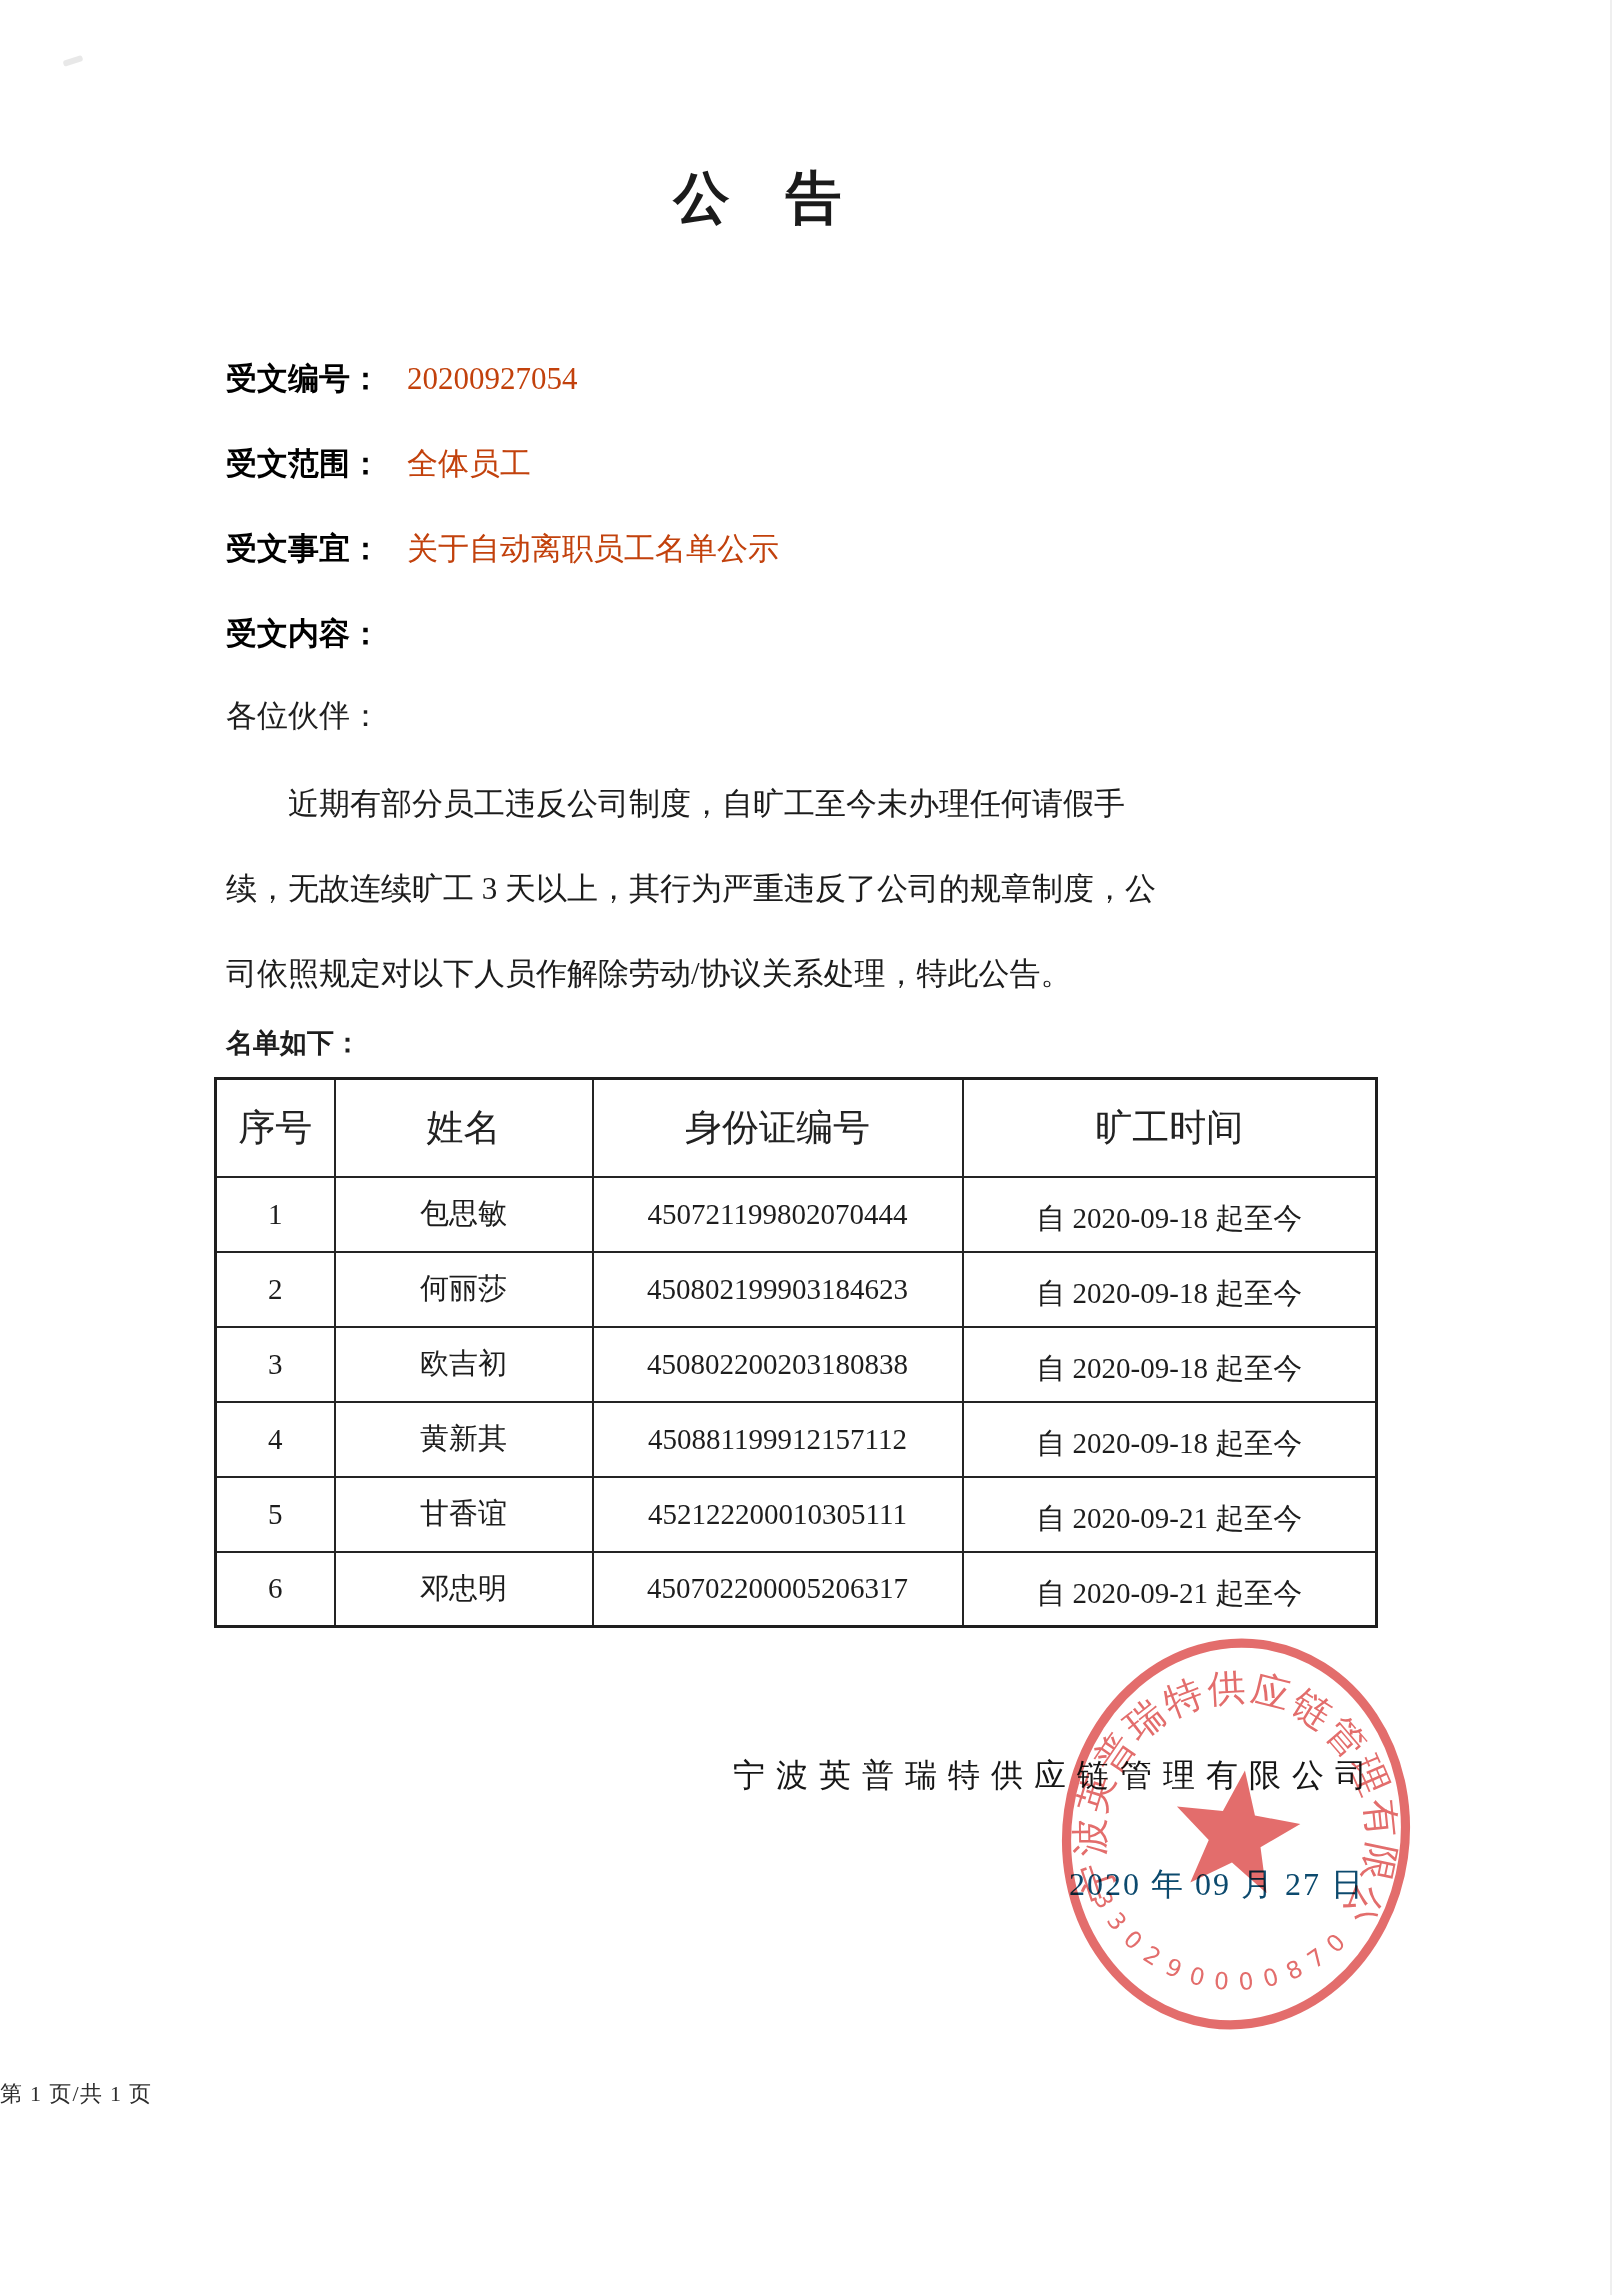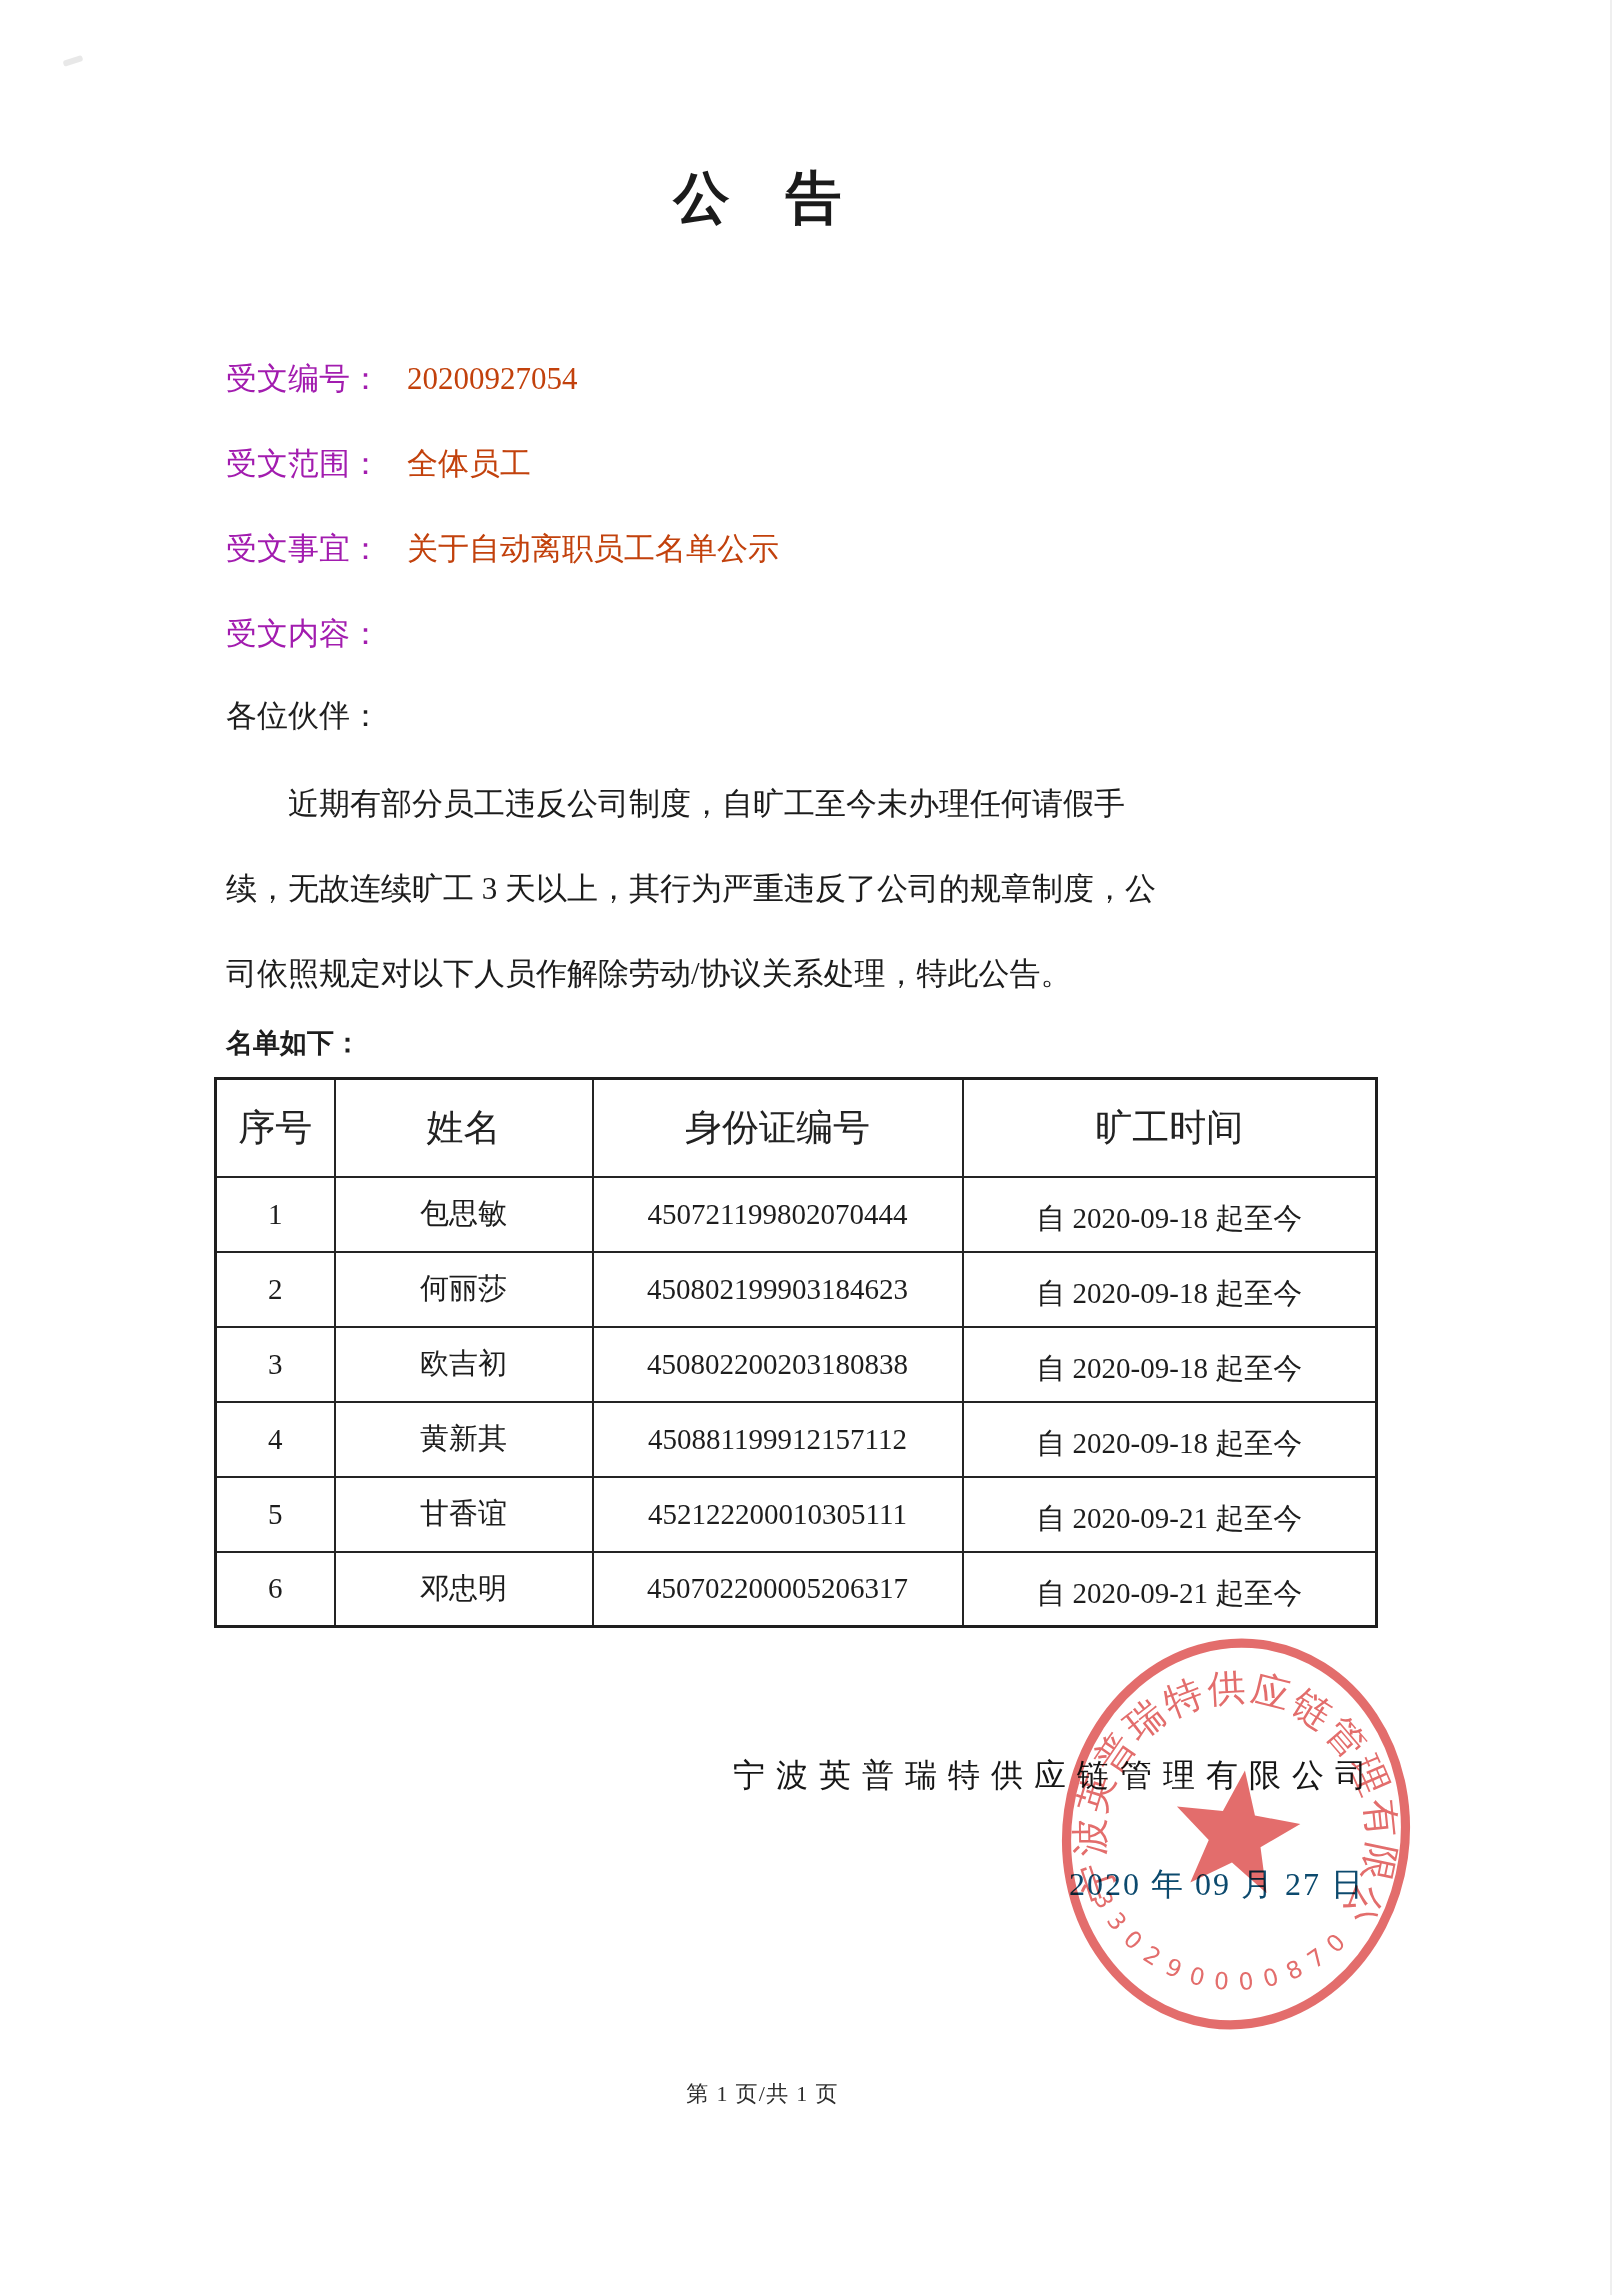--- a/index.html
+++ b/index.html
@@ -33,21 +33,21 @@
     text-align: center;
     font-size: 56px; font-weight: 700;
     letter-spacing: 0;
     color: #1b1b1b;
   }
 
   .field-line {
     position: absolute; left: 226px;
     font-size: 31px; line-height: 39px; white-space: nowrap;
   }
-  .field-label { font-weight: 400; color: #a21caf; }
+  .field-label { font-weight: 700; color: #000000; }
   .field-value { font-weight: 400; color: #c2410c; margin-left: 26px; }
 
   .salutation {
     position: absolute; left: 226px; top: 695px;
     font-size: 31px; white-space: nowrap;
   }
   .body-line {
     position: absolute; left: 226px; width: 1172px;
     font-size: 31px; white-space: nowrap; color: #1c1c1c;
   }
@@ -93,21 +93,20 @@
 
   .stamp {
     position: absolute; left: 1046px; top: 1627px;
     width: 380px; height: 414px;
     mix-blend-mode: multiply;
     opacity: 0.92;
   }
 
   .page-footer {
     position: absolute; left: 0; top: 2079px; width: 1525px;
-    text-align: center;
     font-size: 22px; color: #2c2c2c; letter-spacing: 1.3px;
   }
 </style>
 </head>
 <body>
 
 <div id="page">
 
   <div class="scan-mark-topleft"></div>
   <div class="scan-edge-right"></div>

